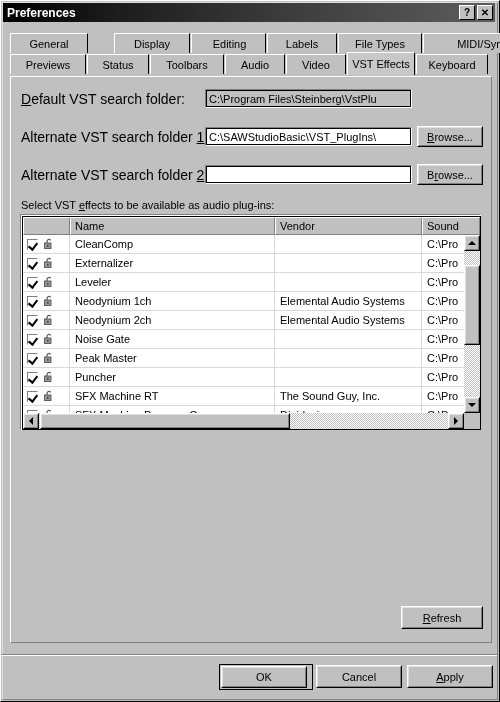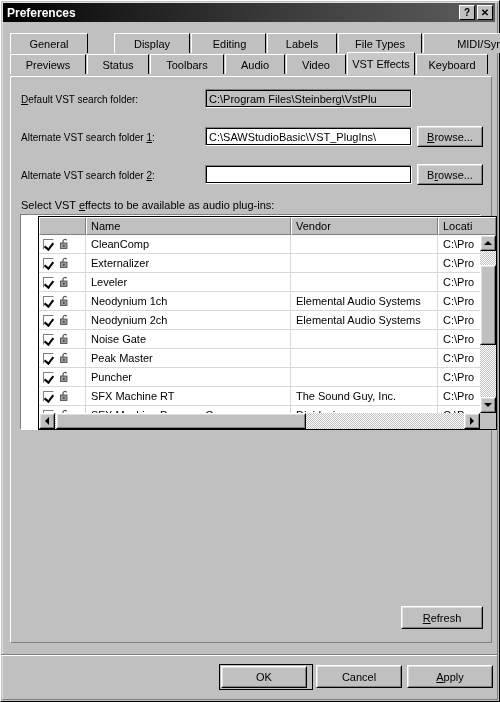--- a/index.html
+++ b/index.html
@@ -140,21 +140,21 @@
 
   
   .frow {
     position: absolute;
     left: 10px;
     height: 20px;
     display: flex;
     align-items: center;
   }
   .flabel {
-    font-size: 10px;
+    font-size: 14px;
     white-space: nowrap;
   }
   .field {
     position: absolute;
     height: 19px;
     background: #ffffff;
     border-top: 1px solid #808080;
     border-left: 1px solid #808080;
     border-right: 1px solid #ffffff;
     border-bottom: 1px solid #ffffff;
@@ -216,21 +216,21 @@
     height: 216px;
     background: #ffffff;
     border-top: 1px solid #808080;
     border-left: 1px solid #808080;
     border-right: 1px solid #ffffff;
     border-bottom: 1px solid #ffffff;
     box-sizing: border-box;
   }
   .listbox-inner {
     position: absolute;
-    left: 17px; top: 1px;
+    left: 1px; top: 1px;
     width: 459px; height: 214px;
     border: 1px solid #000000;
     box-sizing: border-box;
     background: #be185d;
     overflow: hidden;
   }
   .hdr {
     position: absolute;
     left: 0; top: 0;
     width: 457px;
@@ -468,21 +468,21 @@
 
     <div class="listlabel">Select VST <u>e</u>ffects to be available as audio plug-ins:</div>
 
     <div class="listbox">
       <div class="listbox-inner">
 
         <div class="hdr">
           <div class="hcell" style="width:47px;"></div>
           <div class="hcell" style="width:205px;">Name</div>
           <div class="hcell" style="width:147px;">Vendor</div>
-          <div class="hcell" style="width:58px;">Locati</div>
+          <div class="hcell" style="width:58px;">Sound</div>
         </div>
 
         <div class="rows" id="listrows">
             <div class="row">
               <div class="cell c0">
                 <div class="cbx"></div>
                 <svg class="lock" viewBox="0 0 12 12">
                   <path d="M4 5 V3.2 a2 2 0 0 1 3.6 -0.9" fill="none" stroke="#555" stroke-width="1.2"></path>
                   <rect x="1.5" y="5" width="6.5" height="5.5" fill="#9a9a9a" stroke="#444" stroke-width="0.8"></rect>
                   <rect x="4.2" y="6.8" width="1.3" height="2" fill="#333"></rect>

